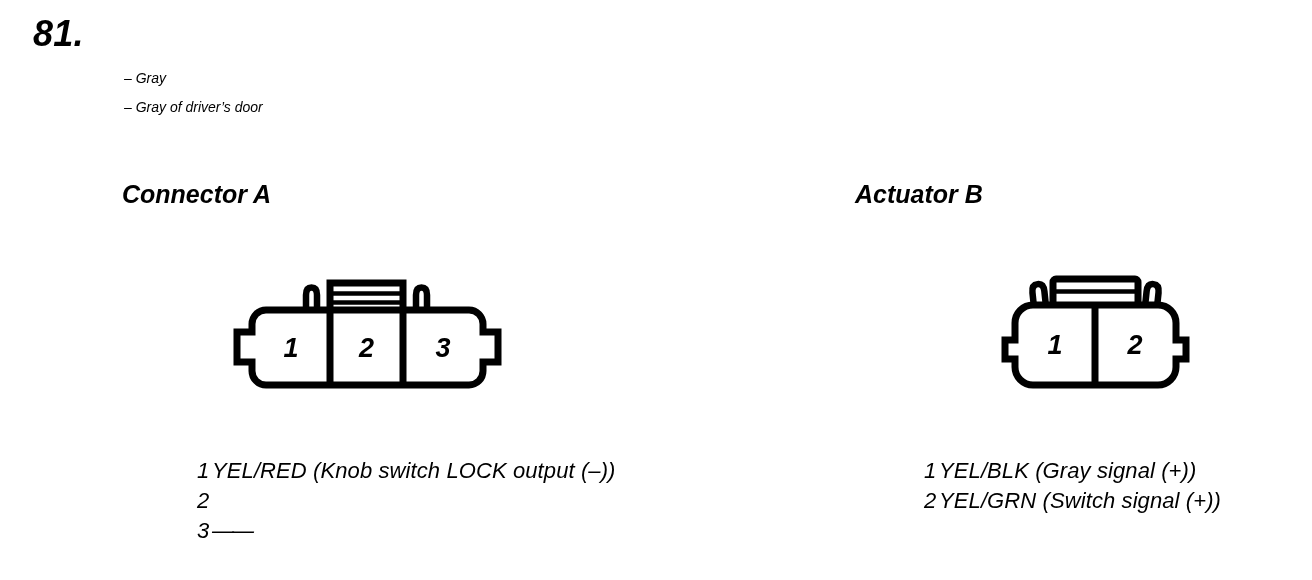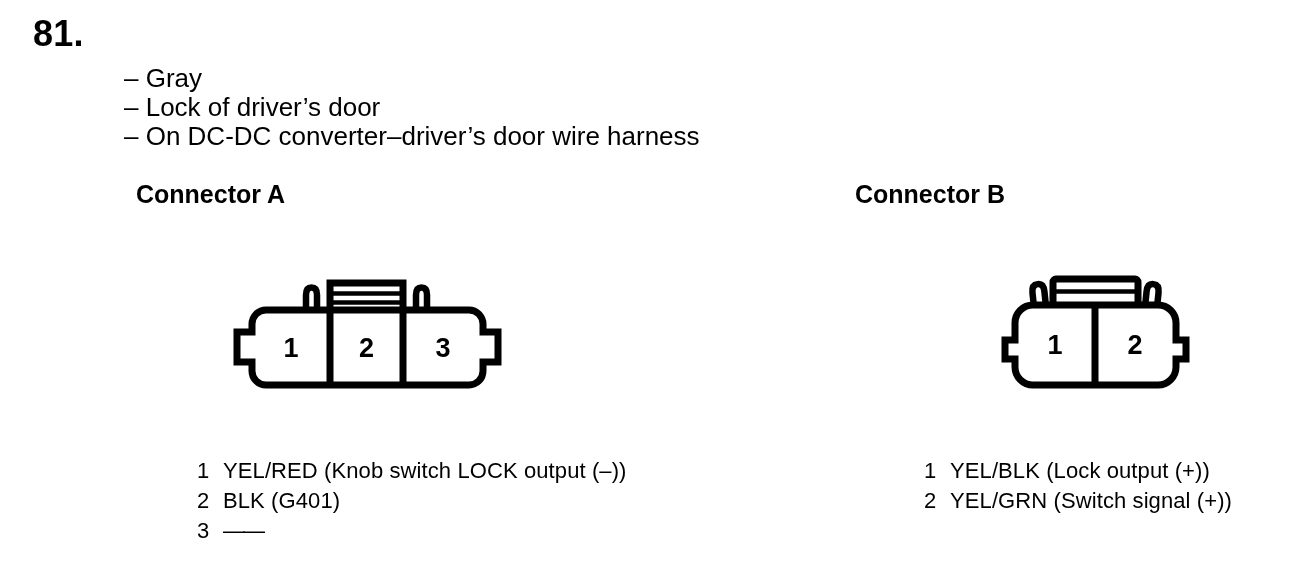--- a/index.html
+++ b/index.html
@@ -3,47 +3,47 @@
 <meta charset="utf-8">
 <style>
   * { margin: 0; padding: 0; box-sizing: border-box; }
   html, body {
     width: 1312px; height: 580px;
     background: #ffffff;
     font-family: "Liberation Sans", "DejaVu Sans", sans-serif;
     color: #000000;
     overflow: hidden;
   }
-  .page { position: relative; width: 1312px; height: 580px; background: #ffffff; }
+  .page { position: relative; width: 1312px; height: 580px; background: #ffffff; font-style: italic; }
 
   
   .title-row {
     position: absolute; left: 33px; top: 14px;
     display: flex; align-items: baseline;
     font-weight: 700; font-size: 36px; line-height: 40px;
     letter-spacing: 0.2px;
     white-space: nowrap;
   }
   .item-no { display: inline-block; width: 92px; }
 
   
   .notes {
     position: absolute; left: 124px; top: 64px;
     list-style: none;
-    font-size: 26px; line-height: 29px;
+    font-size: 14px; line-height: 29px;
     white-space: nowrap;
   }
 
   
   .conn-heading {
     position: absolute; top: 179px;
     font-weight: 700; font-size: 25px; line-height: 30px;
     white-space: nowrap;
   }
-  #heading-a { left: 136px; text-align: center; }
+  #heading-a { left: 122px; text-align: center; }
   #heading-b { left: 855px; }
 
   
   .conn-svg { position: absolute; }
   #svg-a { left: 230px; top: 272px; }
   #svg-b { left: 993px; top: 267px; }
   .conn-svg path, .conn-svg rect, .conn-svg line { vector-effect: none; }
   .cav-num {
     font-family: "Liberation Sans", "DejaVu Sans", sans-serif;
     font-weight: 700; font-size: 27px;
@@ -53,36 +53,35 @@
   
   .pin-list {
     position: absolute; top: 456px;
     font-size: 22px; line-height: 30px;
     white-space: nowrap;
   }
   #pins-a { left: 197px; }
   #pins-b { left: 924px; }
   .pin-row { display: flex; }
   .pin-num { display: inline-block; width: 15px; flex: none; }
-  .pin-desc { display: inline-block; margin-left: 11px; letter-spacing: 0.1px; }
+  .pin-desc { display: inline-block; letter-spacing: 0.1px; }
   .pin-row.dash .pin-desc { letter-spacing: -2px; }
 </style>
 </head>
 <body>
 
 <div class="page">
 
   <header class="title-row">
     <span class="item-no">81.</span>
   </header>
 
   <ul class="notes">
     <li>– Gray</li>
-    <li>– Lock of driver’s door</li>
-    <li>– On DC-DC converter–driver’s door wire harness</li>
+    <li>– Gray of driver’s door</li>
   </ul>
 
   <h2 class="conn-heading" id="heading-a">Connector A</h2>
 
   <svg class="conn-svg" id="svg-a" width="272" height="122" viewBox="0 0 272 122">
 
     <rect x="100" y="11" width="73" height="30" fill="none" stroke="#000" stroke-width="7"></rect>
     <line x1="100" y1="21.5" x2="173" y2="21.5" stroke="#000" stroke-width="4.5"></line>
     <line x1="100" y1="30.5" x2="173" y2="30.5" stroke="#000" stroke-width="4.5"></line>
 
@@ -99,50 +98,49 @@
     <text class="cav-num" x="213" y="85">3</text>
   </svg>
 
   <ul class="pin-list" id="pins-a">
     <li class="pin-row">
       <span class="pin-num">1</span>
       <span class="pin-desc">YEL/RED (Knob switch LOCK output (–))</span>
     </li>
     <li class="pin-row">
       <span class="pin-num">2</span>
-      <span class="pin-desc">BLK (G401)</span>
     </li>
     <li class="pin-row dash">
       <span class="pin-num">3</span>
       <span class="pin-desc">——</span>
     </li>
   </ul>
 
-  <h2 class="conn-heading" id="heading-b">Connector B</h2>
+  <h2 class="conn-heading" id="heading-b">Actuator B</h2>
 
   <svg class="conn-svg" id="svg-b" width="205" height="128" viewBox="0 0 205 128">
 
     <rect x="60" y="12" width="85" height="28" rx="3" fill="none" stroke="#000" stroke-width="7"></rect>
     <line x1="60" y1="24.5" x2="145" y2="24.5" stroke="#000" stroke-width="4.5"></line>
 
     <path d="M41,40 V25 Q41,17 47,17 Q53,17 53,25 V40" fill="none" stroke="#000" stroke-width="6.5" transform="rotate(-6 47 40)"></path>
     <path d="M152,40 V25 Q152,17 158,17 Q164,17 164,25 V40" fill="none" stroke="#000" stroke-width="6.5" transform="rotate(6 158 40)"></path>
 
     <path d="M40,38 H165 A18 18 0 0 1 183,56 V73 H193 V92 H183 V100 A18 18 0 0 1 165,118 H40 A18 18 0 0 1 22,100 V92 H12 V73 H22 V56 A18 18 0 0 1 40,38 Z" fill="#fff" stroke="#000" stroke-width="7"></path>
 
     <line x1="102" y1="38" x2="102" y2="118" stroke="#000" stroke-width="7"></line>
 
     <text class="cav-num" x="62" y="87">1</text>
     <text class="cav-num" x="142" y="87">2</text>
   </svg>
 
   <ul class="pin-list" id="pins-b">
     <li class="pin-row">
       <span class="pin-num">1</span>
-      <span class="pin-desc">YEL/BLK (Lock output (+))</span>
+      <span class="pin-desc">YEL/BLK (Gray signal (+))</span>
     </li>
     <li class="pin-row">
       <span class="pin-num">2</span>
       <span class="pin-desc">YEL/GRN (Switch signal (+))</span>
     </li>
   </ul>
 
 </div>
 
 </body></html>

